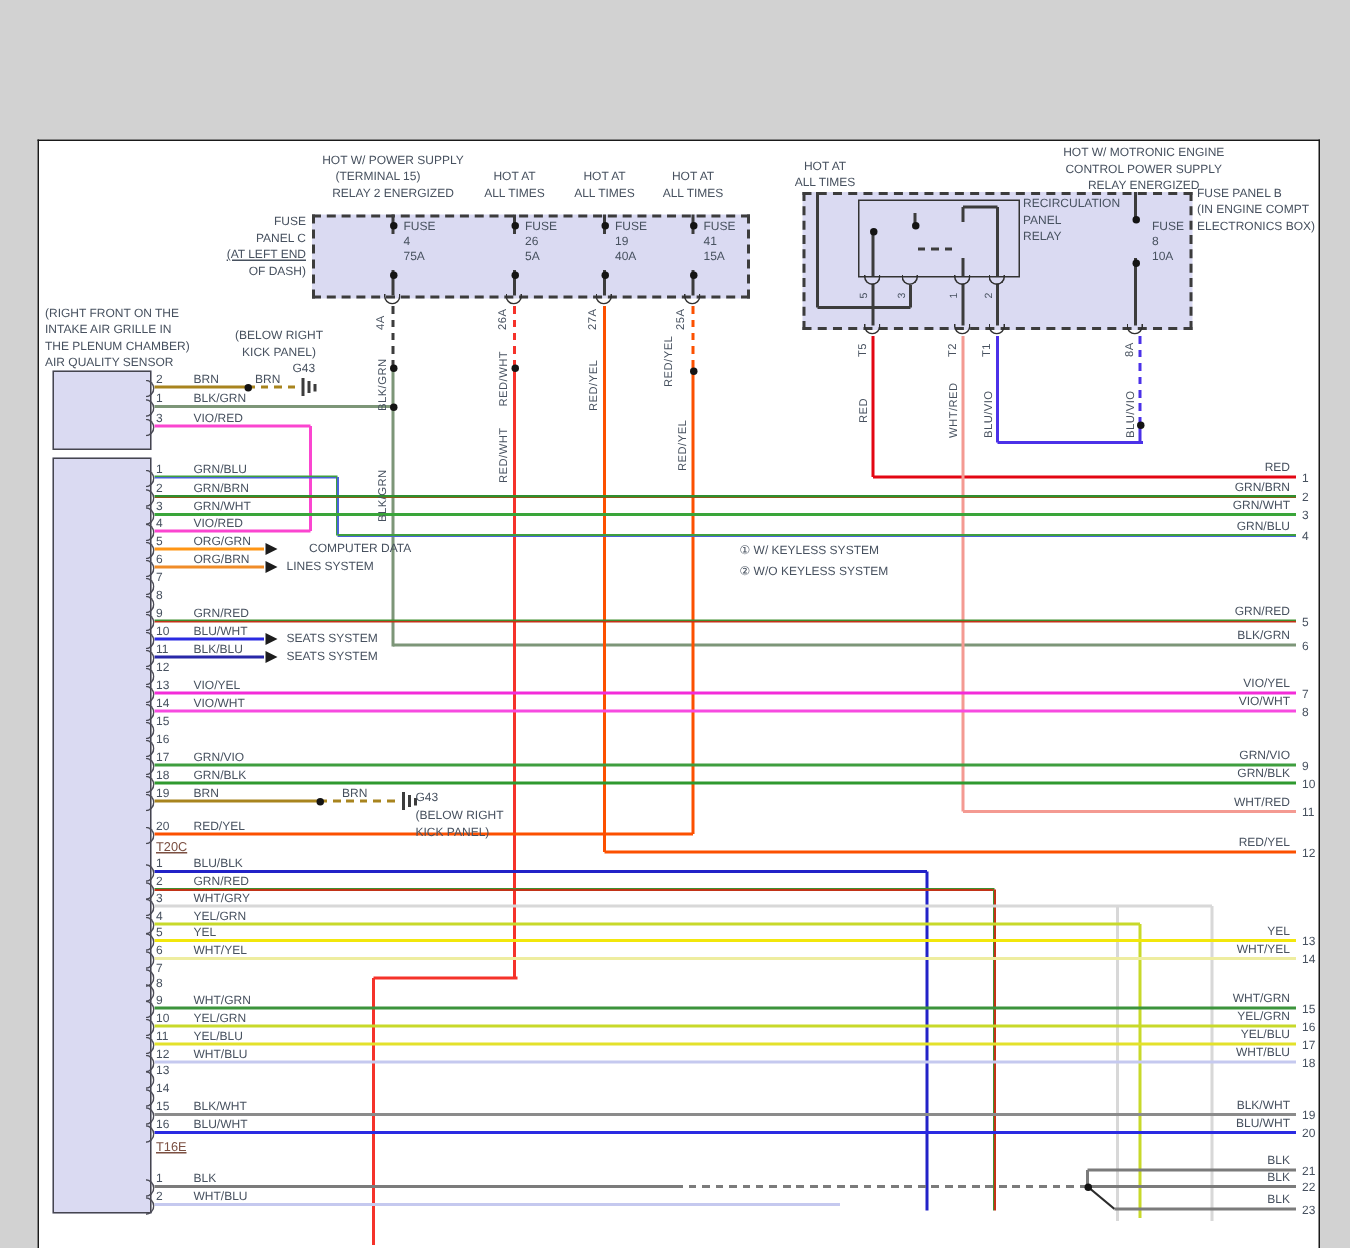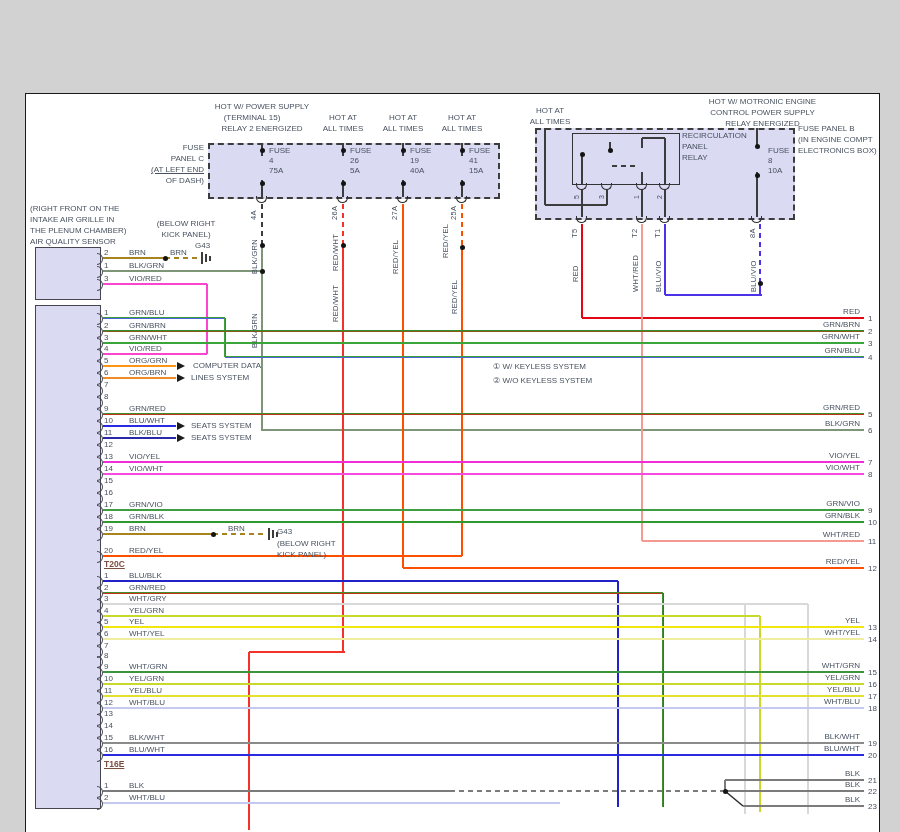--- a/index.html
+++ b/index.html
@@ -12,21 +12,21 @@
   .t{position:absolute;font-size:8px;line-height:10px;color:#47515f;white-space:nowrap;}
   .tc{text-align:center;}
   .tr{text-align:right;}
   .vt{position:absolute;font-size:7.5px;color:#47515f;writing-mode:vertical-rl;transform:rotate(180deg);white-space:nowrap;letter-spacing:0.3px;}
   .wire{position:absolute;}
   .dot{position:absolute;width:5px;height:5px;border-radius:50%;background:#141414;}
   .cup{position:absolute;width:9px;height:6px;border:1.5px solid #2f2f2f;border-top:none;border-radius:0 0 8px 8px;}
   .arc{position:absolute;width:5px;height:10px;border:1px solid #4a4a55;border-left:none;border-radius:0 7px 7px 0;}
   .arrow{position:absolute;width:0;height:0;border-left:8px solid #1c1c1c;border-top:4px solid transparent;border-bottom:4px solid transparent;}
   .gbar{position:absolute;background:#3c3c3c;}
-  .seclabel{position:absolute;font-size:8.5px;color:#7b4f41;text-decoration:underline;font-weight:bold;}
+  .seclabel{position:absolute;font-size:8.5px;color:#7b4f41;text-decoration:underline;}
   #svg-overlay{position:absolute;left:0;top:0;pointer-events:none;}
 </style>
 </head>
 <body>
 
 <div id="page">
   <div id="canvas"></div>
   <svg id="svg-overlay" width="900" height="832">
       <path d="M 262 156 c 9 4 9 8 0 12 c -9 4 -9 8 0 12" fill="none" stroke="#2b2b2b" stroke-width="1.5"></path>
       <path d="M 343 156 c 9 4 9 8 0 12 c -9 4 -9 8 0 12" fill="none" stroke="#2b2b2b" stroke-width="1.5"></path>
@@ -399,21 +399,21 @@
     <div class="t" style="left: 868px; top: 739px;">19</div>
     <div class="t tr" style="left: 700px; width: 160px; top: 744px;">BLU/WHT</div>
     <div class="t" style="left: 868px; top: 751px;">20</div>
     <div class="t tr" style="left: 700px; width: 160px; top: 769px;">BLK</div>
     <div class="t" style="left: 868px; top: 776px;">21</div>
     <div class="t tr" style="left: 700px; width: 160px; top: 780px;">BLK</div>
     <div class="t" style="left: 868px; top: 787px;">22</div>
     <div class="t tr" style="left: 700px; width: 160px; top: 795px;">BLK</div>
     <div class="t" style="left: 868px; top: 802px;">23</div>
     <div class="arrow" style="left: 177px; top: 362px;"></div>
-    <div class="t" style="left: 193px; top: 361px;">COMPUTER DATA</div>
+    <div class="t" style="left: 206px; top: 361px;">COMPUTER DATA</div>
     <div class="arrow" style="left: 177px; top: 374px;"></div>
     <div class="t" style="left: 191px; top: 373px;">LINES SYSTEM</div>
     <div class="arrow" style="left: 177px; top: 422px;"></div>
     <div class="t" style="left: 191px; top: 421px;">SEATS SYSTEM</div>
     <div class="arrow" style="left: 177px; top: 434px;"></div>
     <div class="t" style="left: 191px; top: 433px;">SEATS SYSTEM</div>
     <div class="t" style="left: 493px; top: 362px; text-align: right;">① W/ KEYLESS SYSTEM</div>
     <div class="t" style="left: 493px; top: 376px;">② W/O KEYLESS SYSTEM</div>
   </div>
 

